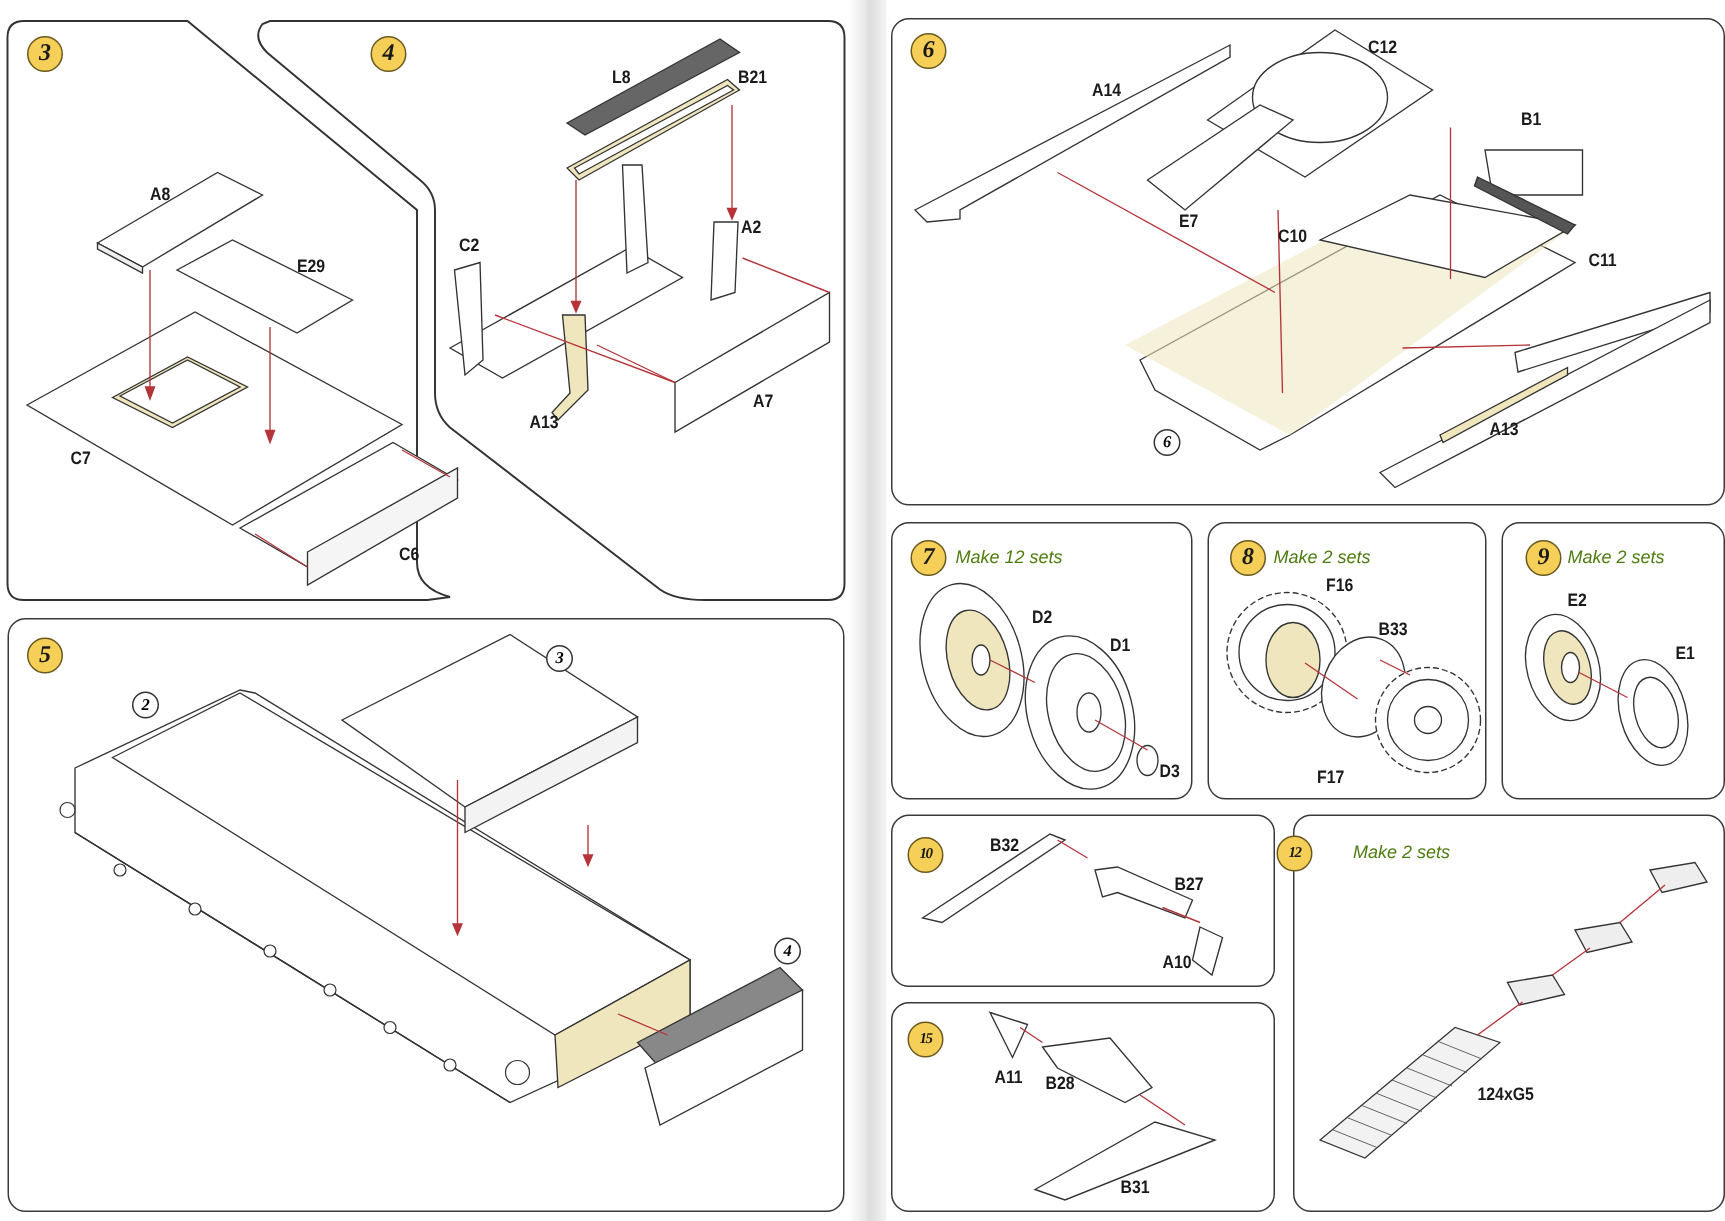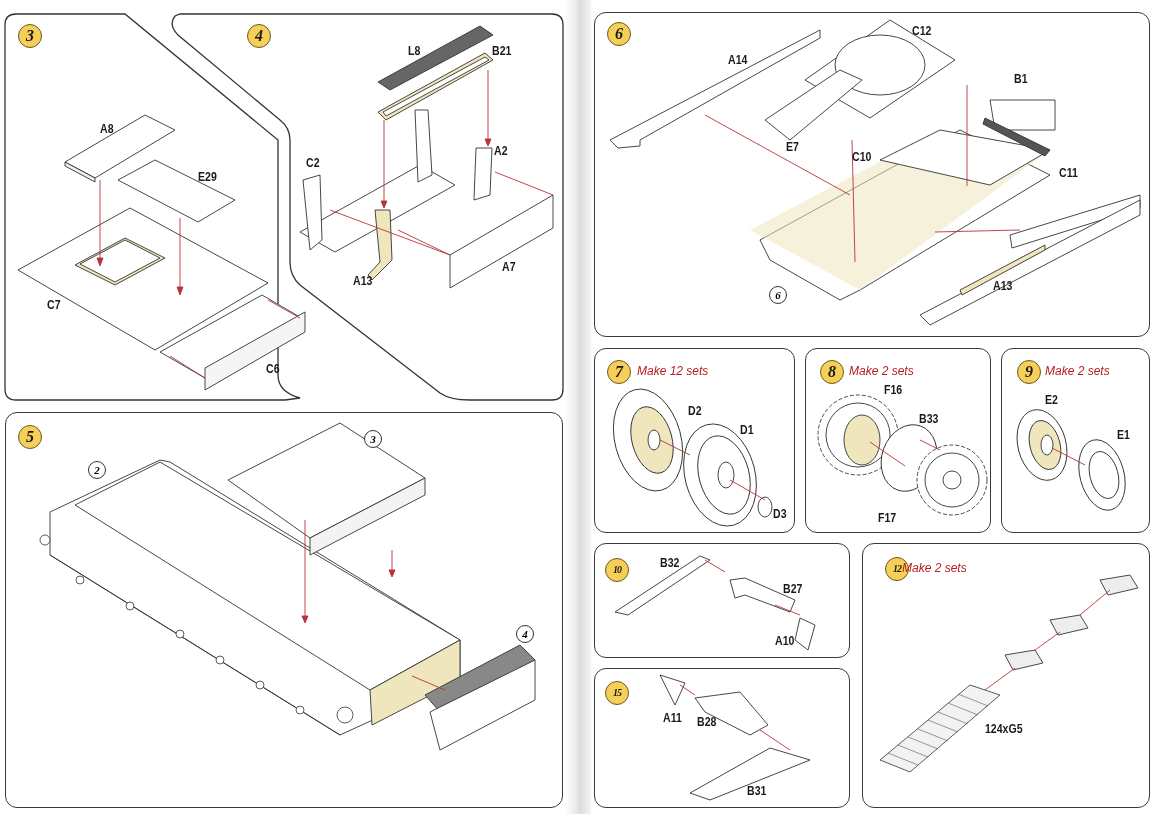--- a/index.html
+++ b/index.html
@@ -3,21 +3,21 @@
 <meta charset="utf-8">
 <style>
   html,body{margin:0;padding:0;background:#fff;}
   body{width:1150px;height:814px;position:relative;overflow:hidden;font-family:"Liberation Sans",sans-serif;}
   .spine{position:absolute;left:565px;top:0;width:26px;height:814px;background:linear-gradient(90deg,#fff 0%,#e9e9e9 45%,#dcdcdc 55%,#f4f4f4 100%);}
   .panel{position:absolute;border:1.3px solid #3a3a3a;border-radius:12px;background:#fff;box-sizing:border-box;}
   svg.ill{position:absolute;left:0;top:0;overflow:visible;}
   .badge{position:absolute;width:24px;height:24px;border-radius:50%;background:#f5cf57;border:1px solid #6b5a1f;box-sizing:border-box;
          font-family:"Liberation Serif",serif;font-weight:bold;font-style:italic;font-size:16px;color:#1a1a1a;text-align:center;line-height:22px;}
   .badge.two{font-size:10px;letter-spacing:-1px;}
-  .note{position:absolute;font-style:italic;font-size:12px;color:#b91c1c;}
+  .note{position:absolute;font-style:italic;font-size:12px;color:#4d7c0f;}
   .lbl{position:absolute;font-weight:bold;font-size:12px;color:#1a1a1a;font-family:"Liberation Sans",sans-serif;transform:scaleX(0.88);transform-origin:left top;}
   .ref{position:absolute;width:18px;height:18px;border-radius:50%;border:1px solid #333;background:#fff;font-family:"Liberation Serif",serif;font-style:italic;font-weight:bold;font-size:11px;text-align:center;line-height:17px;box-sizing:border-box;}
 </style>
 </head>
 <body>
 
 <div class="spine"></div>
 
 <svg class="ill" width="1150" height="814">
   <path d="M16,14 L125,14 L278,140 L278,375 Q278,392 300,398 L285,400 L16,400 Q5,400 5,389 L5,25 Q5,14 16,14 Z" fill="none" stroke="#333" stroke-width="1.3"></path>
@@ -257,21 +257,21 @@
         <line x1="790" y1="750" x2="760" y2="730"></line>
       </g>
   </svg>
   <span class="lbl" style="left:663px;top:711px">A11</span>
   <span class="lbl" style="left:697px;top:715px">B28</span>
   <span class="lbl" style="left:747px;top:784px">B31</span>
 </div>
 
 <div class="panel" style="left:862px;top:543px;width:288px;height:265px"></div>
 <div>
-  <div class="badge two" style="left:885px;top:557px">12</div>
+  <div class="badge two" style="left:851px;top:557px">12</div>
   <span class="note" style="left:902px;top:561px">Make 2 sets</span>
   <svg class="ill" width="1150" height="814">
     <g stroke="#333" stroke-width="0.9" fill="#eee">
       <polygon points="1100,580 1130,575 1138,588 1108,595"></polygon>
       <polygon points="1050,620 1080,615 1088,628 1058,635"></polygon>
       <polygon points="1005,655 1035,650 1043,663 1013,670"></polygon>
     </g>
     <g stroke="#333" stroke-width="0.8" fill="#f2f2f2">
       <polygon points="880,760 970,685 1000,695 910,772"></polygon>
     </g>

